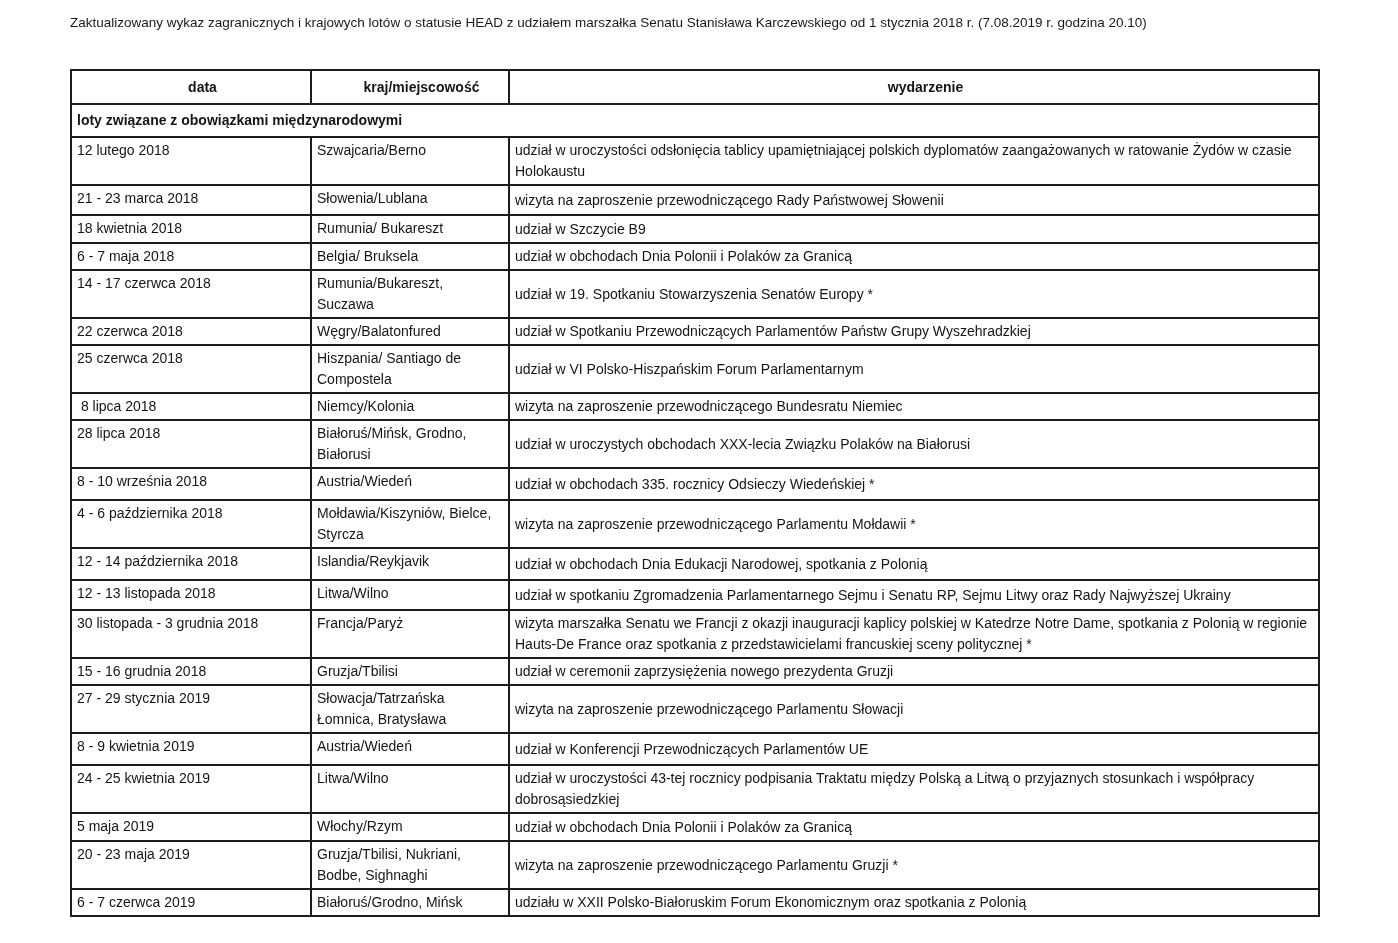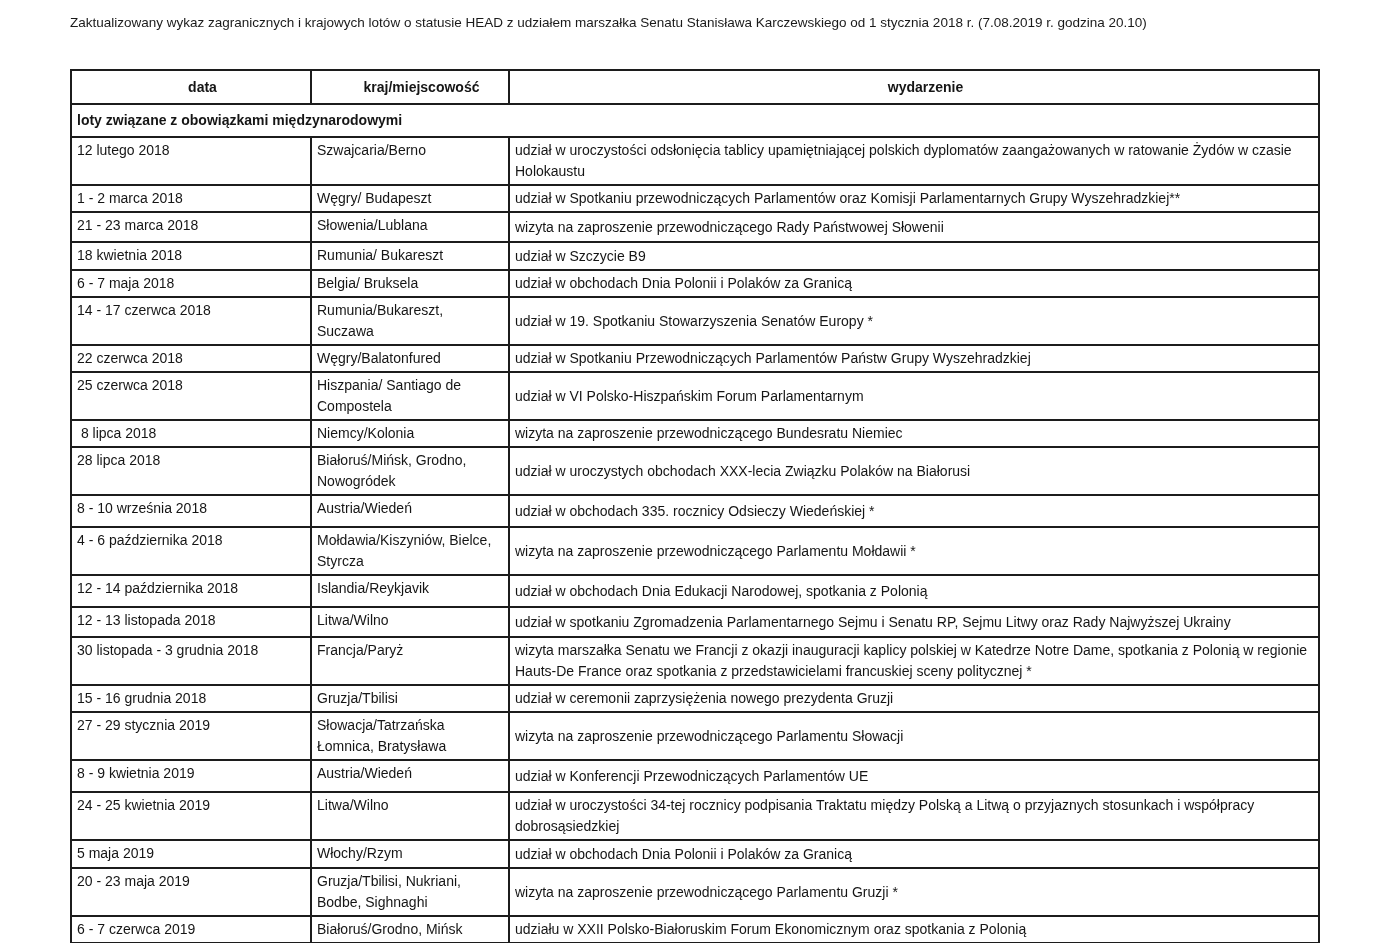--- a/index.html
+++ b/index.html
@@ -94,25 +94,20 @@
     <tbody>
       <tr class="section-row">
         <td colspan="3">loty związane z obowiązkami międzynarodowymi</td>
       </tr>
 
     <tr style="height: 46px;">
           <td class="cell-date">12 lutego 2018</td>
           <td class="cell-place">Szwajcaria/Berno</td>
           <td class="cell-event">udział w uroczystości odsłonięcia tablicy upamiętniającej polskich dyplomatów zaangażowanych w ratowanie Żydów w czasie Holokaustu</td>
         </tr>
-        <tr style="height: 26px;">
-          <td class="cell-date">1 - 2 marca 2018</td>
-          <td class="cell-place">Węgry/ Budapeszt</td>
-          <td class="cell-event">udział w Spotkaniu przewodniczących  Parlamentów oraz Komisji Parlamentarnych Grupy Wyszehradzkiej**</td>
-        </tr>
         <tr style="height: 30px;">
           <td class="cell-date">21 - 23 marca 2018</td>
           <td class="cell-place">Słowenia/Lublana</td>
           <td class="cell-event">wizyta na zaproszenie przewodniczącego Rady Państwowej Słowenii</td>
         </tr>
         <tr style="height: 28px;">
           <td class="cell-date">18 kwietnia 2018</td>
           <td class="cell-place">Rumunia/ Bukareszt</td>
           <td class="cell-event">udział w Szczycie B9</td>
         </tr>
@@ -136,21 +131,21 @@
           <td class="cell-place">Hiszpania/ Santiago de Compostela</td>
           <td class="cell-event">udział w VI Polsko-Hiszpańskim Forum Parlamentarnym</td>
         </tr>
         <tr style="height: 24px;">
           <td class="cell-date"> 8 lipca 2018</td>
           <td class="cell-place">Niemcy/Kolonia</td>
           <td class="cell-event">wizyta na zaproszenie przewodniczącego Bundesratu Niemiec</td>
         </tr>
         <tr style="height: 39px;">
           <td class="cell-date">28 lipca 2018</td>
-          <td class="cell-place">Białoruś/Mińsk, Grodno, Nowogródek</td>
+          <td class="cell-place">Białoruś/Mińsk, Grodno, Białorusi</td>
           <td class="cell-event">udział w uroczystych obchodach XXX-lecia Związku Polaków na Białorusi</td>
         </tr>
         <tr style="height: 32px;">
           <td class="cell-date">8 - 10 września 2018</td>
           <td class="cell-place">Austria/Wiedeń</td>
           <td class="cell-event">udział w obchodach 335. rocznicy Odsieczy Wiedeńskiej *</td>
         </tr>
         <tr style="height: 40px;">
           <td class="cell-date">4 - 6 października 2018</td>
           <td class="cell-place">Mołdawia/Kiszyniów, Bielce, Styrcza</td>
@@ -182,21 +177,21 @@
           <td class="cell-event">wizyta na zaproszenie przewodniczącego Parlamentu Słowacji</td>
         </tr>
         <tr style="height: 32px;">
           <td class="cell-date">8 - 9 kwietnia 2019</td>
           <td class="cell-place">Austria/Wiedeń</td>
           <td class="cell-event">udział w Konferencji Przewodniczących Parlamentów UE</td>
         </tr>
         <tr style="height: 38px; padding-left: 48px;">
           <td class="cell-date">24 - 25 kwietnia 2019</td>
           <td class="cell-place">Litwa/Wilno</td>
-          <td class="cell-event">udział w uroczystości 34-tej rocznicy podpisania Traktatu między Polską a Litwą o przyjaznych stosunkach i współpracy dobrosąsiedzkiej</td>
+          <td class="cell-event">udział w uroczystości 43-tej rocznicy podpisania Traktatu między Polską a Litwą o przyjaznych stosunkach i współpracy dobrosąsiedzkiej</td>
         </tr>
         <tr style="height: 28px;">
           <td class="cell-date">5 maja 2019</td>
           <td class="cell-place">Włochy/Rzym</td>
           <td class="cell-event">udział w obchodach Dnia Polonii i Polaków za Granicą</td>
         </tr>
         <tr style="height: 38px;">
           <td class="cell-date">20 - 23 maja 2019</td>
           <td class="cell-place">Gruzja/Tbilisi, Nukriani, Bodbe, Sighnaghi</td>
           <td class="cell-event">wizyta na zaproszenie przewodniczącego Parlamentu Gruzji *</td>

